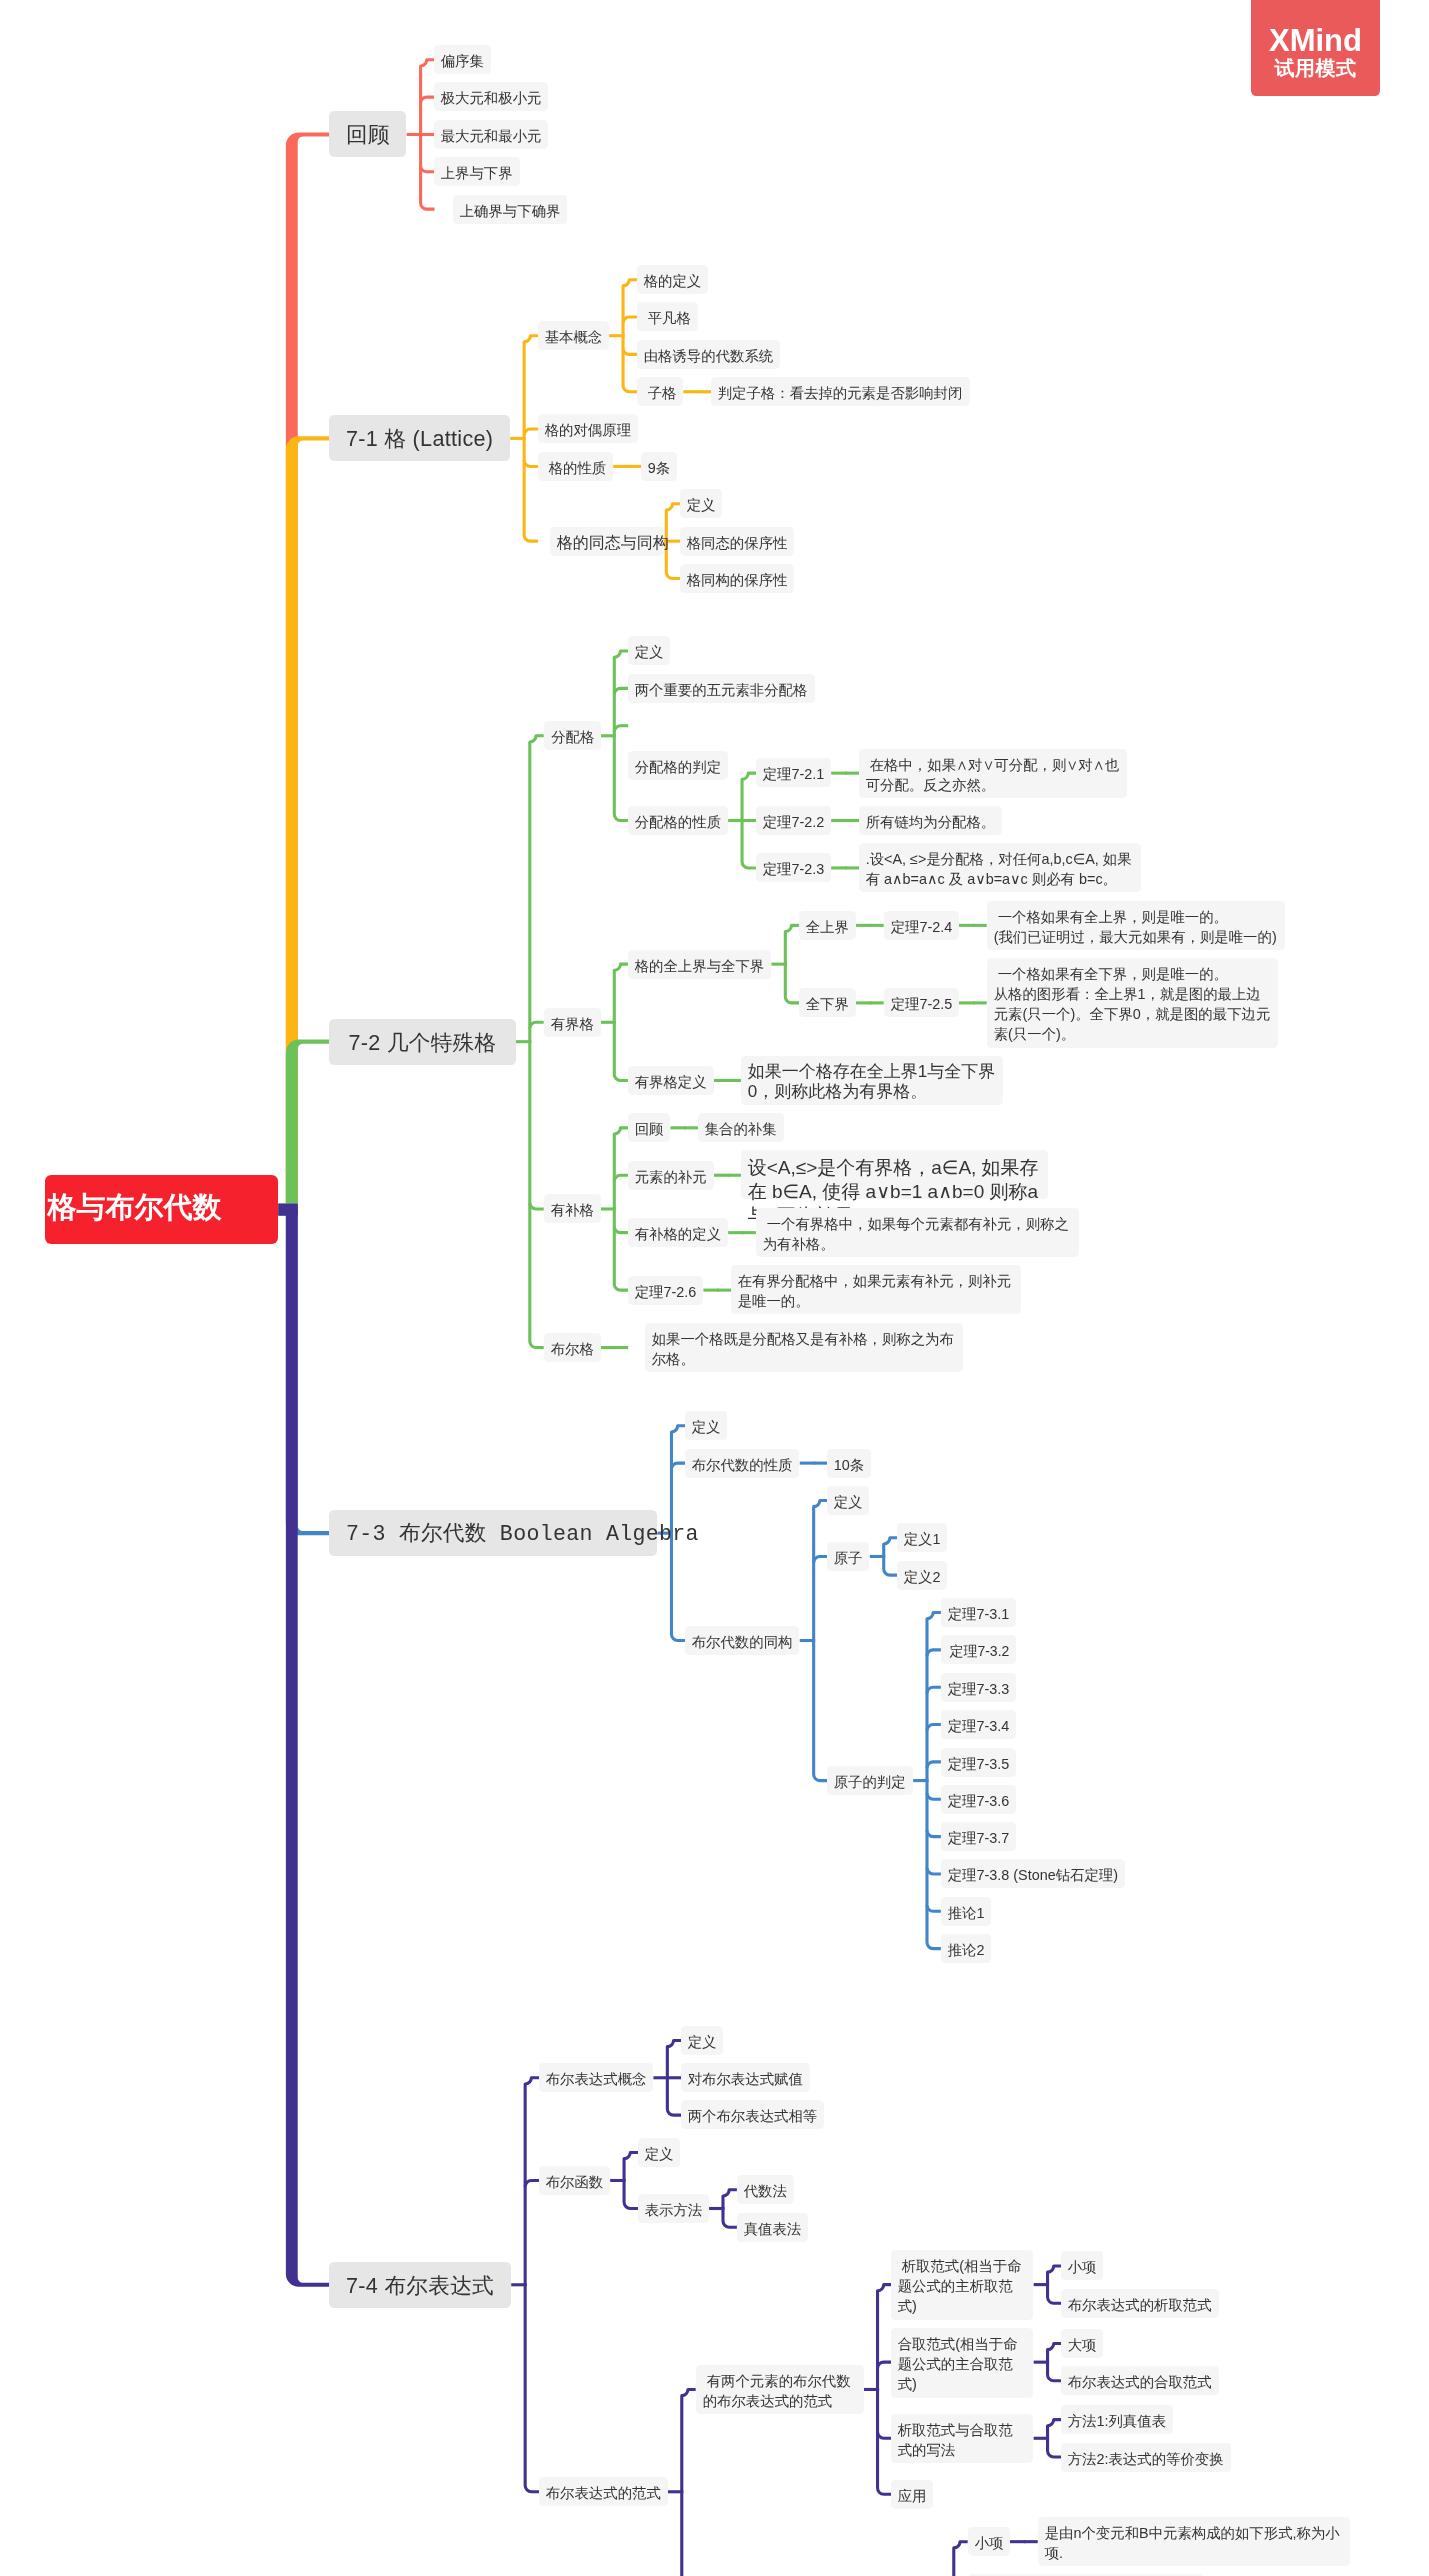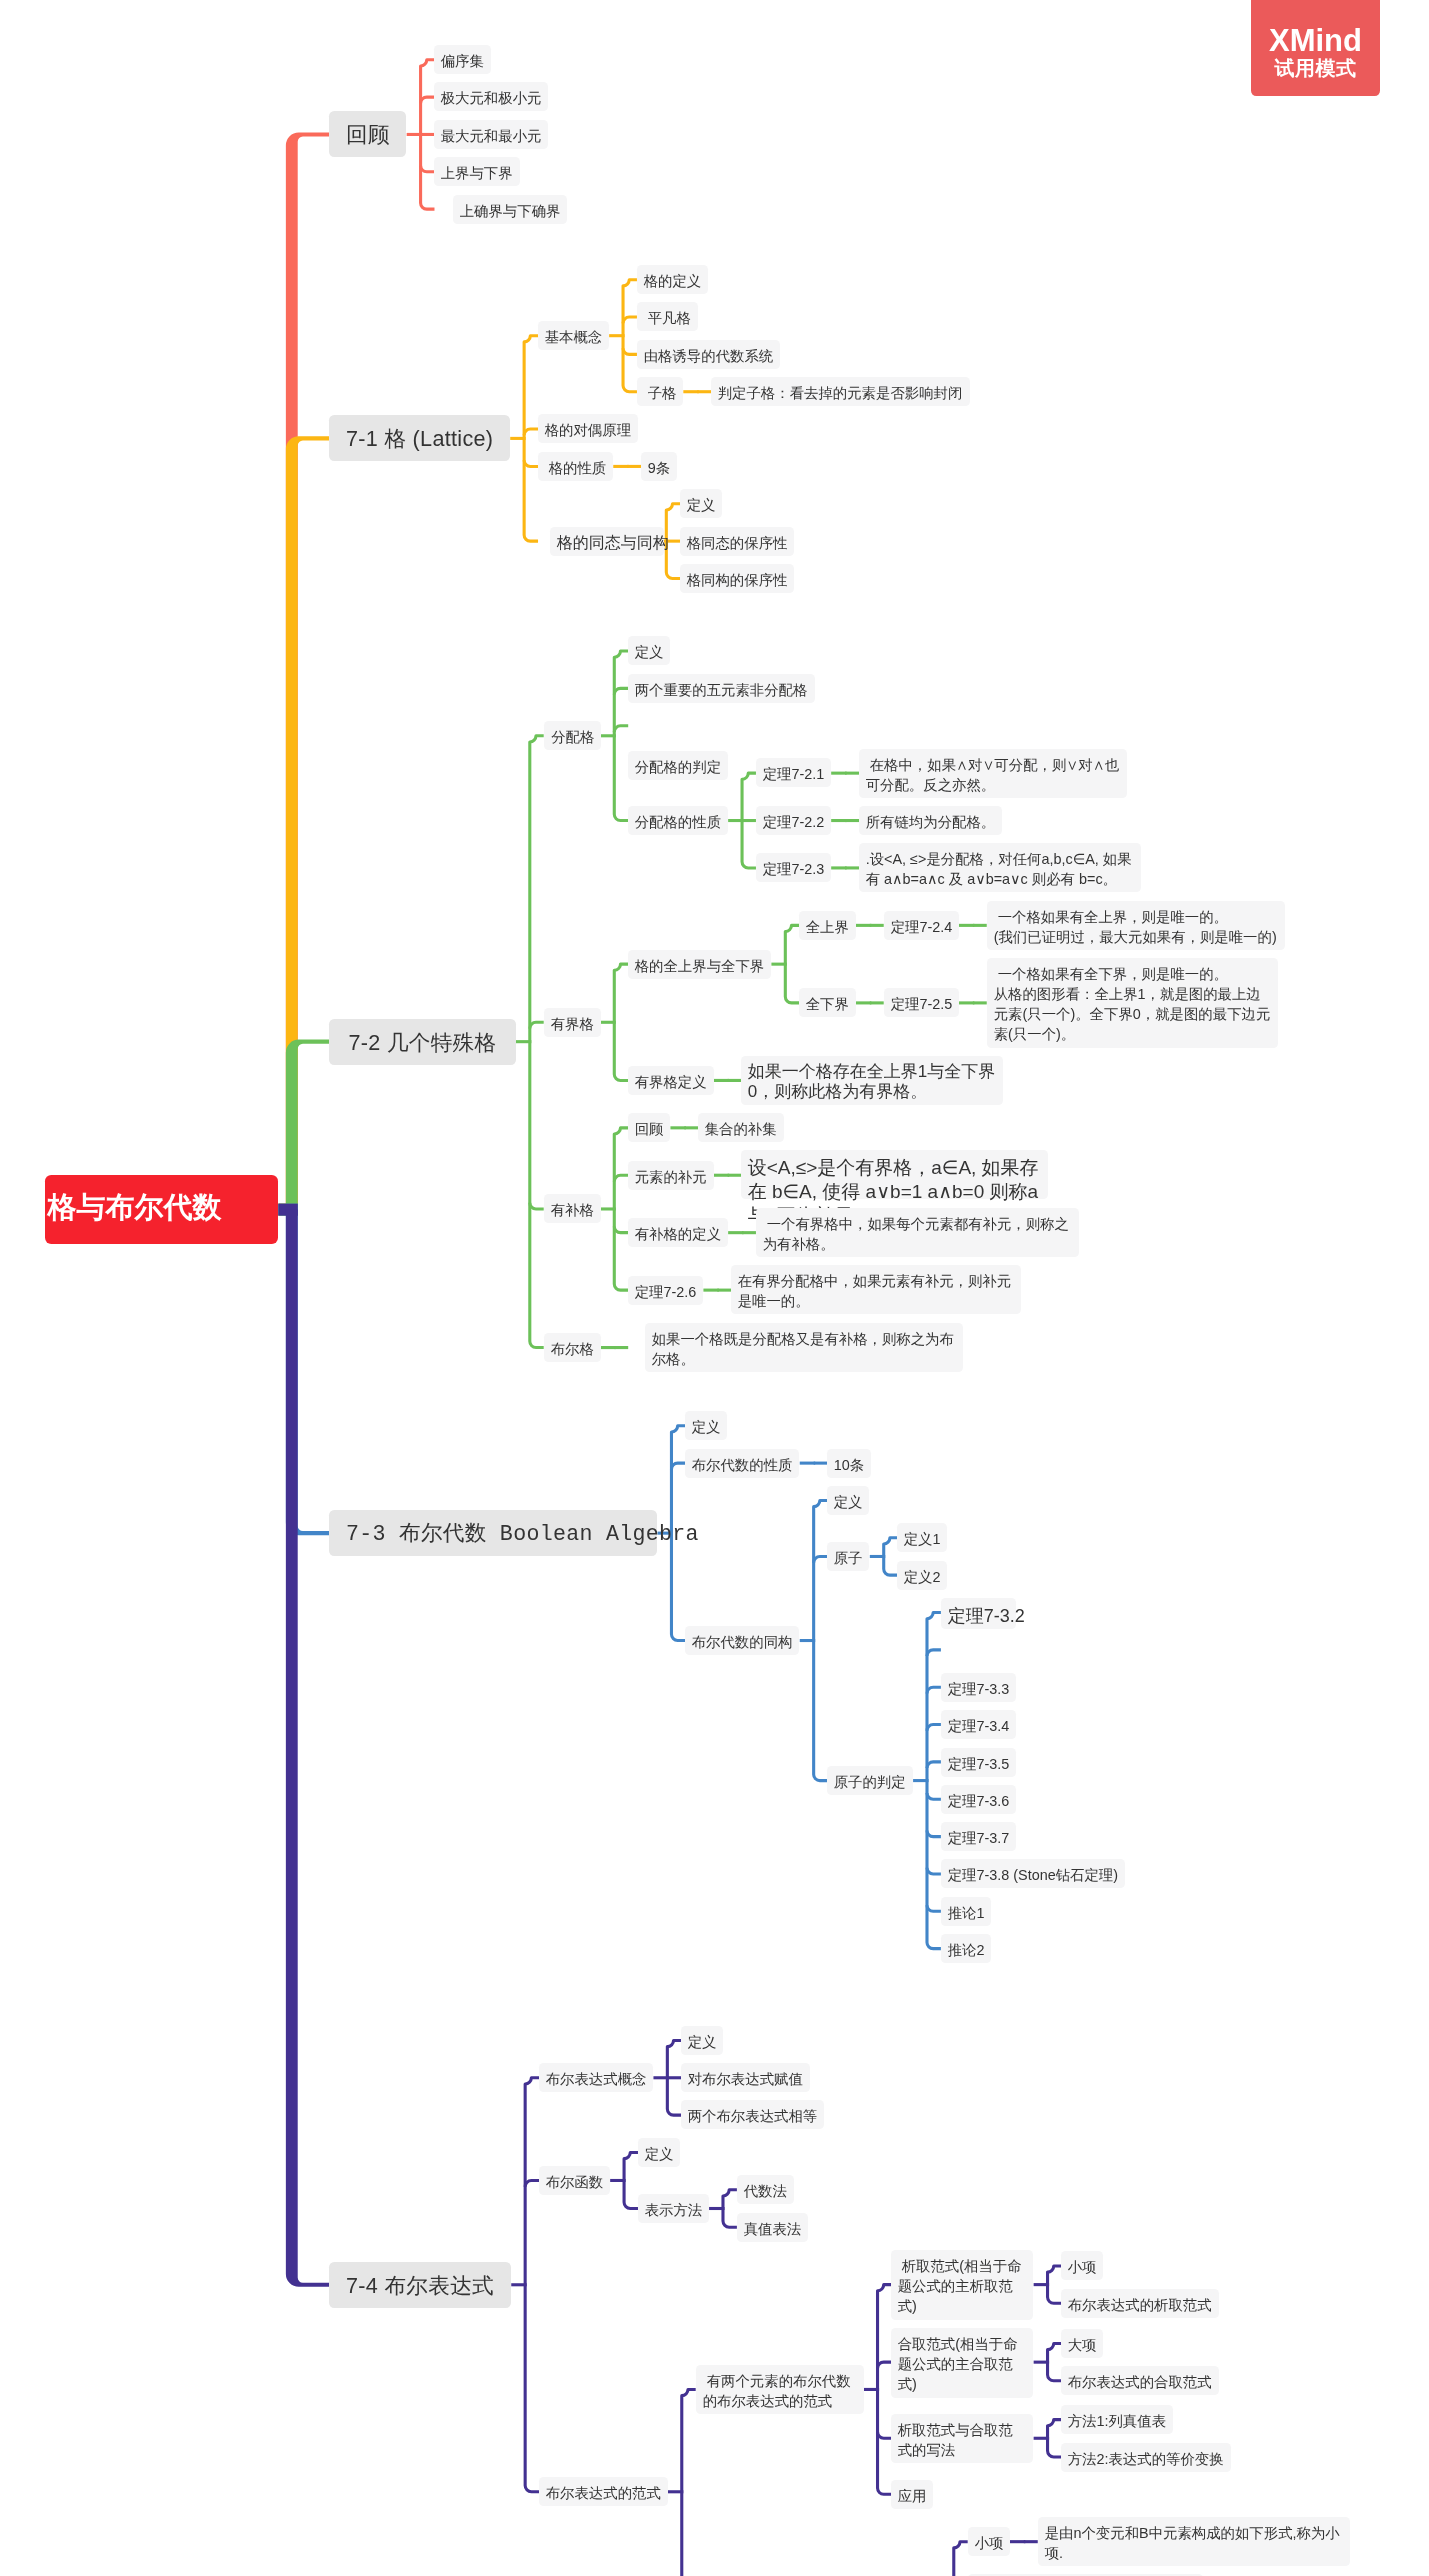--- a/index.html
+++ b/index.html
@@ -208,21 +208,21 @@
       <div class="node" style="left: 685px; top: 1411px; width: 42px; height: 29px; font-size: 14.4px; padding: 5.7px 6.7px 3.6px; line-height: 20px; white-space: pre;">定义</div>
       <div class="node" style="left: 685px; top: 1449px; width: 114px; height: 29px; font-size: 14.4px; padding: 5.7px 6.7px 3.6px; line-height: 20px; white-space: pre;">布尔代数的性质</div>
       <div class="node" style="left: 827px; top: 1449px; width: 44px; height: 29px; font-size: 14.4px; padding: 5.7px 6.7px 3.6px; line-height: 20px; white-space: pre;">10条</div>
       <div class="node" style="left: 685px; top: 1626px; width: 114px; height: 29px; font-size: 14.4px; padding: 5.7px 6.7px 3.6px; line-height: 20px; white-space: pre;">布尔代数的同构</div>
       <div class="node" style="left: 827px; top: 1486px; width: 42px; height: 29px; font-size: 14.4px; padding: 5.7px 6.7px 3.6px; line-height: 20px; white-space: pre;">定义</div>
       <div class="node" style="left: 827px; top: 1542px; width: 42px; height: 29px; font-size: 14.4px; padding: 5.7px 6.7px 3.6px; line-height: 20px; white-space: pre;">原子</div>
       <div class="node" style="left: 897px; top: 1523px; width: 50px; height: 29px; font-size: 14.4px; padding: 5.7px 6.7px 3.6px; line-height: 20px; white-space: pre;">定义1</div>
       <div class="node" style="left: 897px; top: 1561px; width: 50px; height: 29px; font-size: 14.4px; padding: 5.7px 6.7px 3.6px; line-height: 20px; white-space: pre;">定义2</div>
       <div class="node" style="left: 827px; top: 1766px; width: 86px; height: 29px; font-size: 14.4px; padding: 5.7px 6.7px 3.6px; line-height: 20px; white-space: pre;">原子的判定</div>
       <div class="node" style="left: 941px; top: 1598px; width: 75px; height: 29px; font-size: 14.4px; padding: 5.7px 6.7px 3.6px; line-height: 20px; white-space: pre;">定理7-3.1</div>
-      <div class="node" style="left: 941px; top: 1600px; width: 75px; height: 29px; font-size: 18px; padding: 5.7px 6.7px 3.6px; line-height: 20px; white-space: pre; text-align: right;">定理7-3.2</div>
+      <div class="node" style="left: 941px; top: 1635px; width: 75px; height: 29px; font-size: 14px; padding: 5.7px 6.7px 3.6px; line-height: 20px; white-space: pre; text-align: right;">定理7-3.2</div>
       <div class="node" style="left: 941px; top: 1673px; width: 75px; height: 29px; font-size: 14.4px; padding: 5.7px 6.7px 3.6px; line-height: 20px; white-space: pre;">定理7-3.3</div>
       <div class="node" style="left: 941px; top: 1710px; width: 75px; height: 29px; font-size: 14.4px; padding: 5.7px 6.7px 3.6px; line-height: 20px; white-space: pre;">定理7-3.4</div>
       <div class="node" style="left: 941px; top: 1748px; width: 75px; height: 29px; font-size: 14.4px; padding: 5.7px 6.7px 3.6px; line-height: 20px; white-space: pre;">定理7-3.5</div>
       <div class="node" style="left: 941px; top: 1785px; width: 75px; height: 29px; font-size: 14.4px; padding: 5.7px 6.7px 3.6px; line-height: 20px; white-space: pre;">定理7-3.6</div>
       <div class="node" style="left: 941px; top: 1822px; width: 75px; height: 29px; font-size: 14.4px; padding: 5.7px 6.7px 3.6px; line-height: 20px; white-space: pre;">定理7-3.7</div>
       <div class="node" style="left: 941px; top: 1859px; width: 184px; height: 29px; font-size: 14.4px; padding: 5.7px 6.7px 3.6px; line-height: 20px; white-space: pre;">定理7-3.8 (Stone钻石定理)</div>
       <div class="node" style="left: 941px; top: 1897px; width: 50px; height: 29px; font-size: 14.4px; padding: 5.7px 6.7px 3.6px; line-height: 20px; white-space: pre;">推论1</div>
       <div class="node" style="left: 941px; top: 1934px; width: 50px; height: 29px; font-size: 14.4px; padding: 5.7px 6.7px 3.6px; line-height: 20px; white-space: pre;">推论2</div>
       <div class="node lvl1" style="left: 329px; top: 2262px; width: 182px; height: 46px; font-size: 21.6px; padding: 9.3px 17px 7.2px; line-height: 30px; letter-spacing: 0.3px; white-space: pre;">7-4 布尔表达式</div>
       <div class="node" style="left: 539px; top: 2063px; width: 114px; height: 29px; font-size: 14.4px; padding: 5.7px 6.7px 3.6px; line-height: 20px; white-space: pre;">布尔表达式概念</div>

